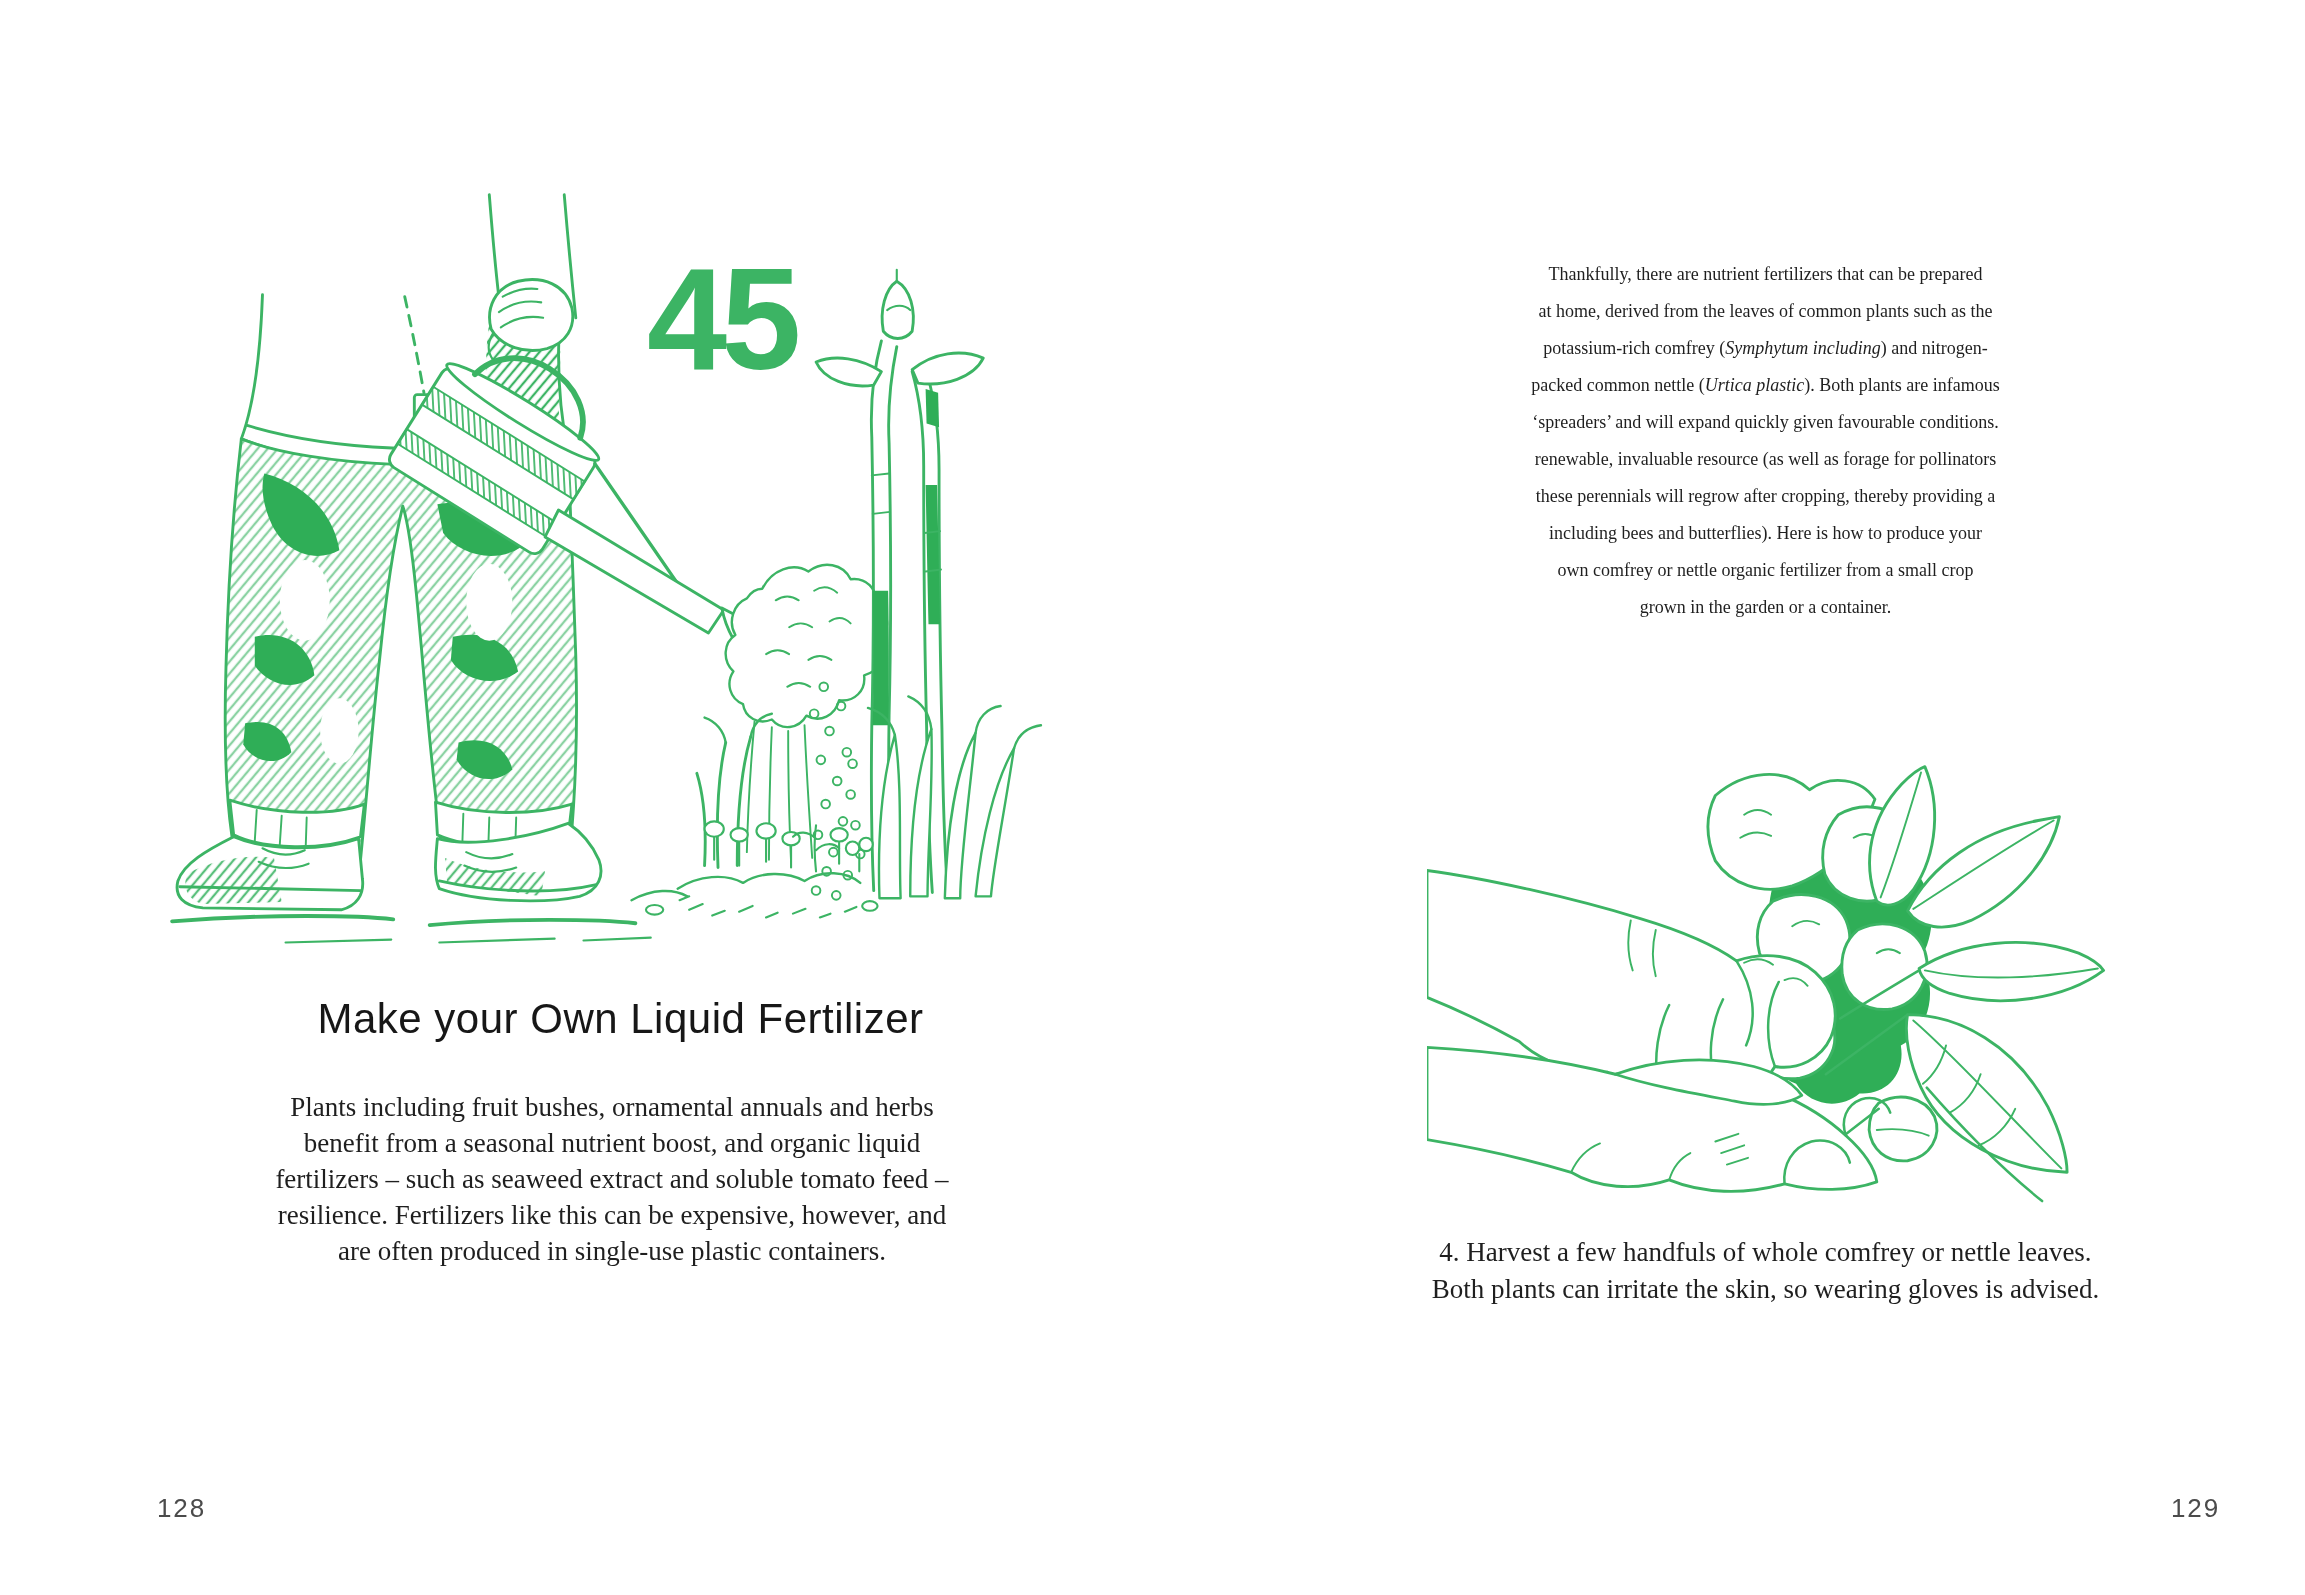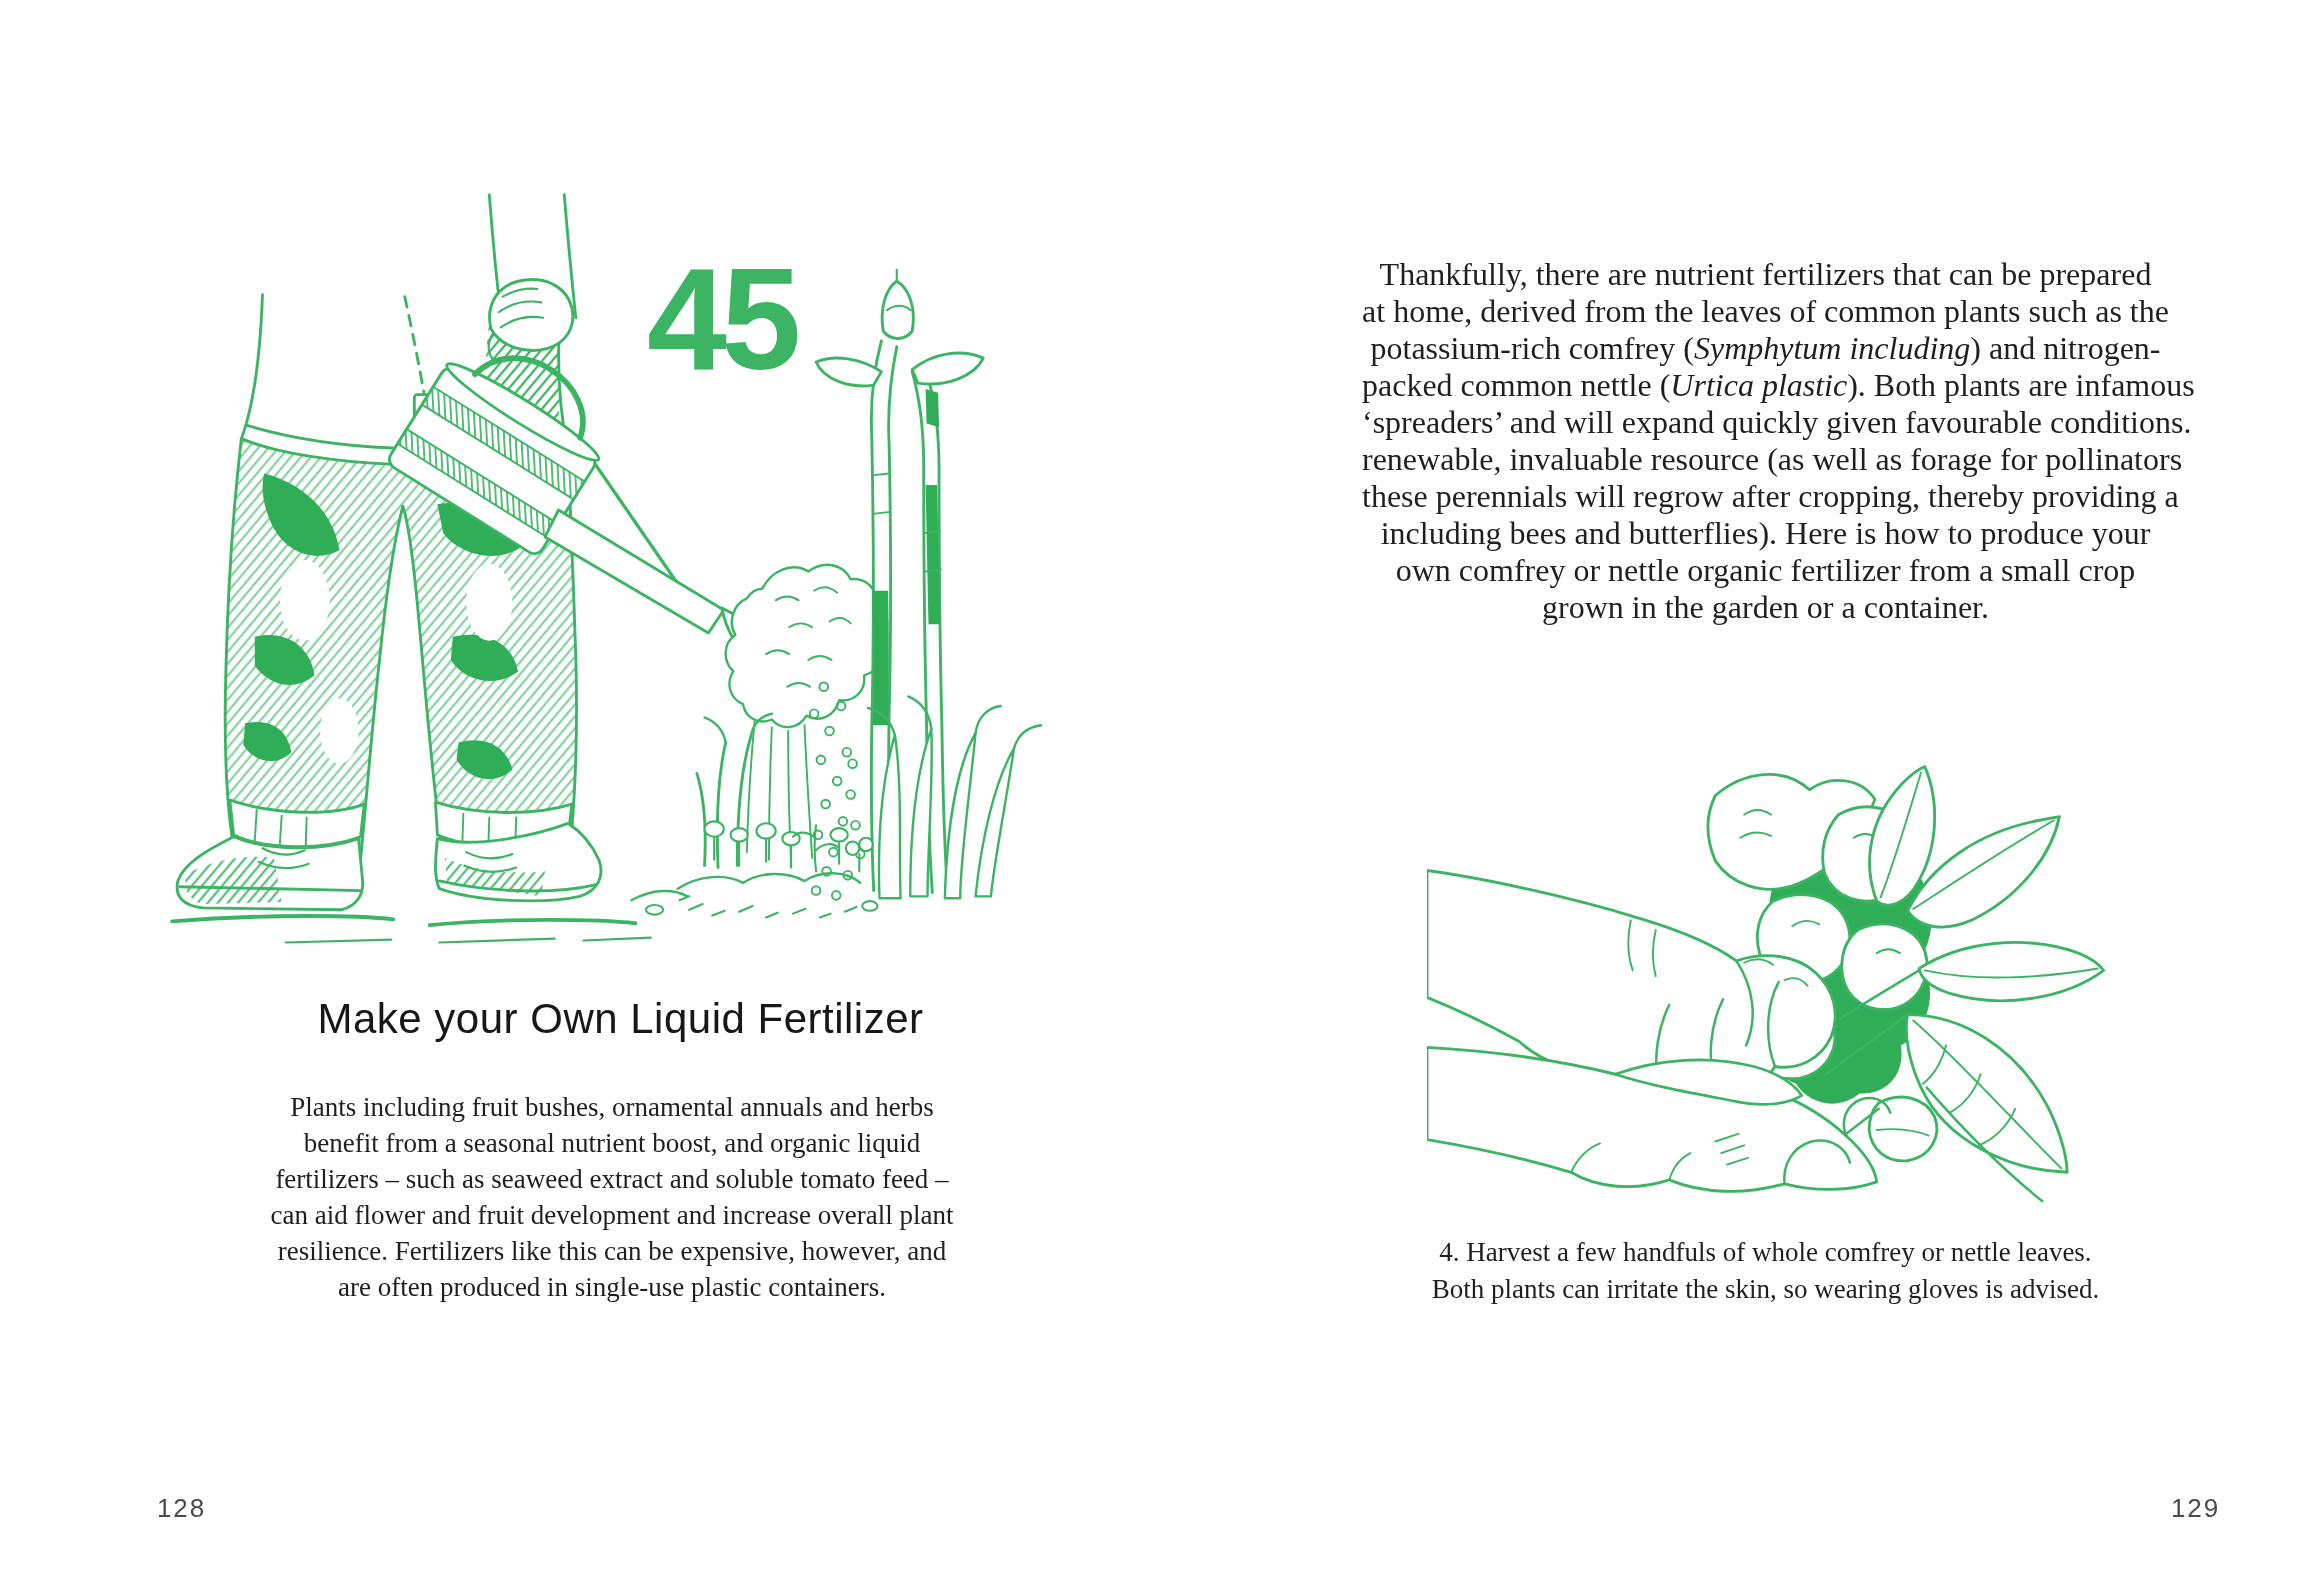--- a/index.html
+++ b/index.html
@@ -30,21 +30,21 @@
     color:var(--accent);
   }
   .title{
     position:absolute;left:0;top:995px;width:1153px;margin:0;
     text-align:center;font-family:"Liberation Sans","DejaVu Sans",sans-serif;
     font-weight:400;font-size:42px;letter-spacing:0.5px;color:#171717;padding-left:8px;
   }
   .body-text{position:absolute;text-align:center;}
   .body-text div{white-space:nowrap;}
   .left-par{left:163px;top:1089px;width:826px;font-size:27px;line-height:36px;}
-  .right-par{left:173px;top:256px;width:807px;font-size:32px;line-height:37px;}
+  .right-par{left:173px;top:256px;width:807px;font-size:18px;line-height:37px;}
   .step-text{left:173px;top:1234px;width:807px;font-size:27px;line-height:37px;}
   .page-num{
     position:absolute;top:1493px;
     font-family:"Liberation Sans","DejaVu Sans",sans-serif;
     font-size:26px;letter-spacing:1.9px;color:var(--pagenum);
   }
   .pn-left{left:121px;}
   .pn-right{left:982px;}
   .fill-solid{fill:var(--solid);stroke:none;}
   i{font-style:italic;}
@@ -201,21 +201,20 @@
         </g>
       </g>
     </svg>
 
     <div class="chapter-number">45</div>
     <h1 class="title">Make your Own Liquid Fertilizer</h1>
     <div class="body-text left-par">
         <div>Plants including fruit bushes, ornamental annuals and herbs</div>
         <div>benefit from a seasonal nutrient boost, and organic liquid</div>
         <div>fertilizers – such as seaweed extract and soluble tomato feed –</div>
-        <div>can aid flower and fruit development and increase overall plant</div>
         <div>resilience. Fertilizers like this can be expensive, however, and</div>
         <div>are often produced in single-use plastic containers.</div>
       </div>
     <div class="page-num pn-left">128</div>
   </section>
 
   <section class="page right">
 
     <div class="body-text right-par">
         <div><span>Thankfully, there are nutrient fertilizers that can be prepared</span></div>

